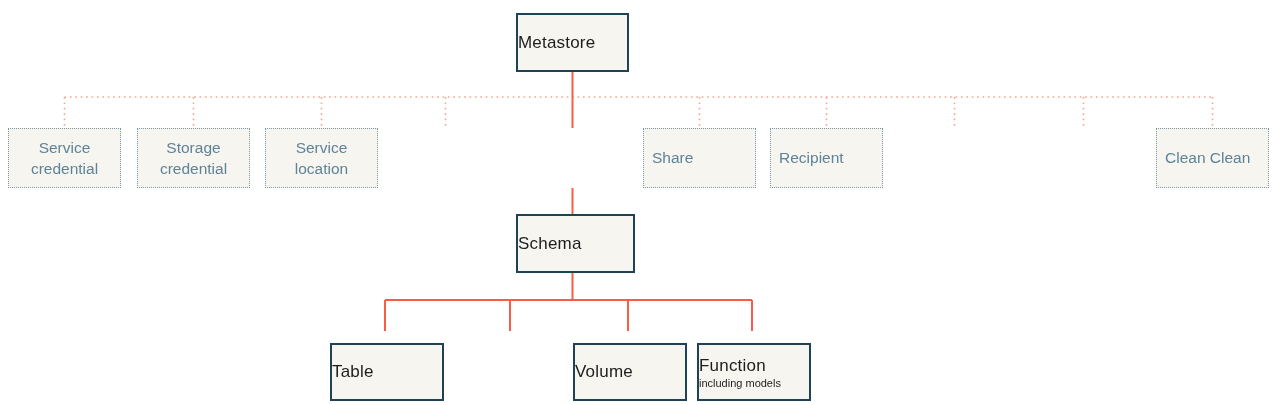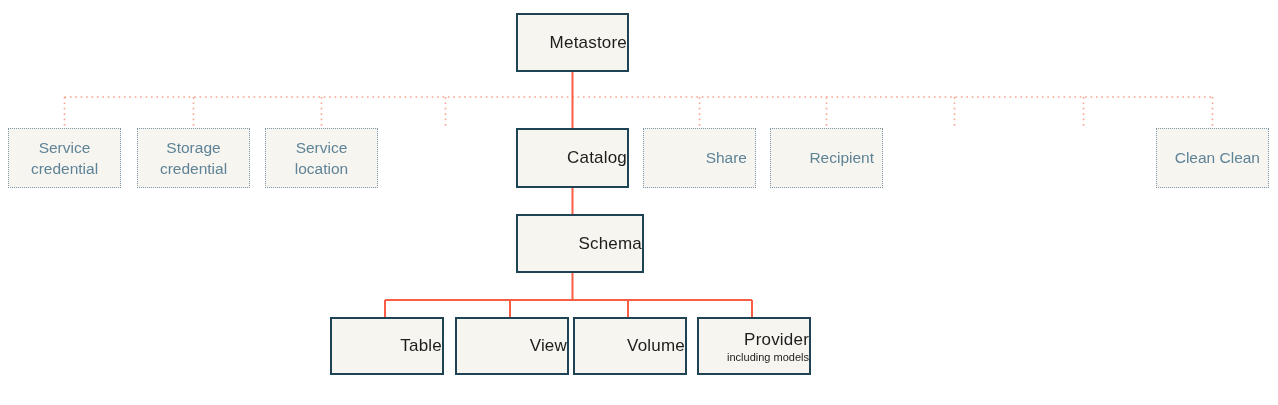--- a/index.html
+++ b/index.html
@@ -1,38 +1,38 @@
 <!DOCTYPE html>
 <html style="--connector-solid: #f95d45; --connector-dotted: #f7a793; --box-fill: #f7f5f0; --border-solid: #1d4355; --border-dotted: #7a96a8; --text-solid: #1d1d1d; --text-dotted: #5e8397;"><head>
 <meta charset="utf-8">
 <style>
   html,body{margin:0;padding:0}
   body{width:1278px;height:405px;background:#ffffff;font-family:"Liberation Sans",sans-serif}
   #stage{position:relative;width:1278px;height:405px;overflow:hidden;background:#ffffff}
   #wires{position:absolute;left:0;top:0;width:1278px;height:405px}
   .line-solid{stroke:var(--connector-solid,#f95d45);stroke-width:2;fill:none}
   .line-dotted{stroke:var(--connector-dotted,#f7a793);stroke-width:1.6;fill:none;stroke-dasharray:1.7 3.7}
-  .box{position:absolute;box-sizing:border-box;display:flex;flex-direction:column;align-items:flex-end;
+  .box{position:absolute;box-sizing:border-box;display:flex;flex-direction:column;align-items:flex-start;
        justify-content:center;text-align:center;background:var(--box-fill,#f7f5f0)}
   .solid{border:2px solid var(--border-solid,#1d4355);color:var(--text-solid,#1d1d1d);
          font-size:17px;letter-spacing:.2px}
   .dotted{border:1.6px dotted var(--border-dotted,#7a96a8);color:var(--text-dotted,#5e8397);
           font-size:15.5px;line-height:1.38;padding:4px 8px}
   .sub{font-size:11px;margin-top:1px;letter-spacing:0}
   
   #n-meta{left:516px;top:13px;width:113px;height:59px}
   
   .r2{top:128px;width:113px;height:60px}
   #n-sc{left:8px}   #n-stc{left:137px} #n-el{left:265px} #n-em{left:389px}
   #n-cat{left:516px}#n-sh{left:643px}  #n-re{left:770px} #n-pr{left:898px}
   #n-co{left:1027px}#n-cr{left:1156px}
   
-  #n-schema{left:516px;top:214px;width:128px;height:59px}
+  #n-schema{left:516px;top:214px;width:119px;height:59px}
   
-  .r4{top:317px;width:114px;height:58px}
+  .r4{top:343px;width:114px;height:58px}
   #n-table{left:330px} #n-view{left:455px} #n-vol{left:573px} #n-fn{left:697px}
 </style>
 </head>
 <body>
 
 <div id="stage">
 
   <svg id="wires" viewBox="0 0 1278 405">
 
     <line class="line-dotted" x1="64.5" y1="97" x2="1212.5" y2="97"></line>
@@ -62,44 +62,38 @@
 
   <div class="box dotted r2" id="n-sc">
     <span>Service credential</span>
   </div>
   <div class="box dotted r2" id="n-stc">
     <span>Storage credential</span>
   </div>
   <div class="box dotted r2" id="n-el">
     <span>Service location</span>
   </div>
-  <div class="box solid r2" id="n-cat">
-    <span>Catalog</span>
-  </div>
   <div class="box dotted r2" id="n-sh">
     <span>Share</span>
   </div>
   <div class="box dotted r2" id="n-re">
     <span>Recipient</span>
   </div>
   <div class="box dotted r2" id="n-cr">
     <span>Clean Clean</span>
   </div>
 
   <div class="box solid" id="n-schema">
     <span>Schema</span>
   </div>
 
   <div class="box solid r4" id="n-table">
     <span>Table</span>
   </div>
-  <div class="box solid r4" id="n-view">
-    <span>View</span>
-  </div>
   <div class="box solid r4" id="n-vol">
     <span>Volume</span>
   </div>
   <div class="box solid r4" id="n-fn">
-    <span>Provider</span>
+    <span>Function</span>
     <span class="sub">including models</span>
   </div>
 
 </div>
 
 </body></html>

